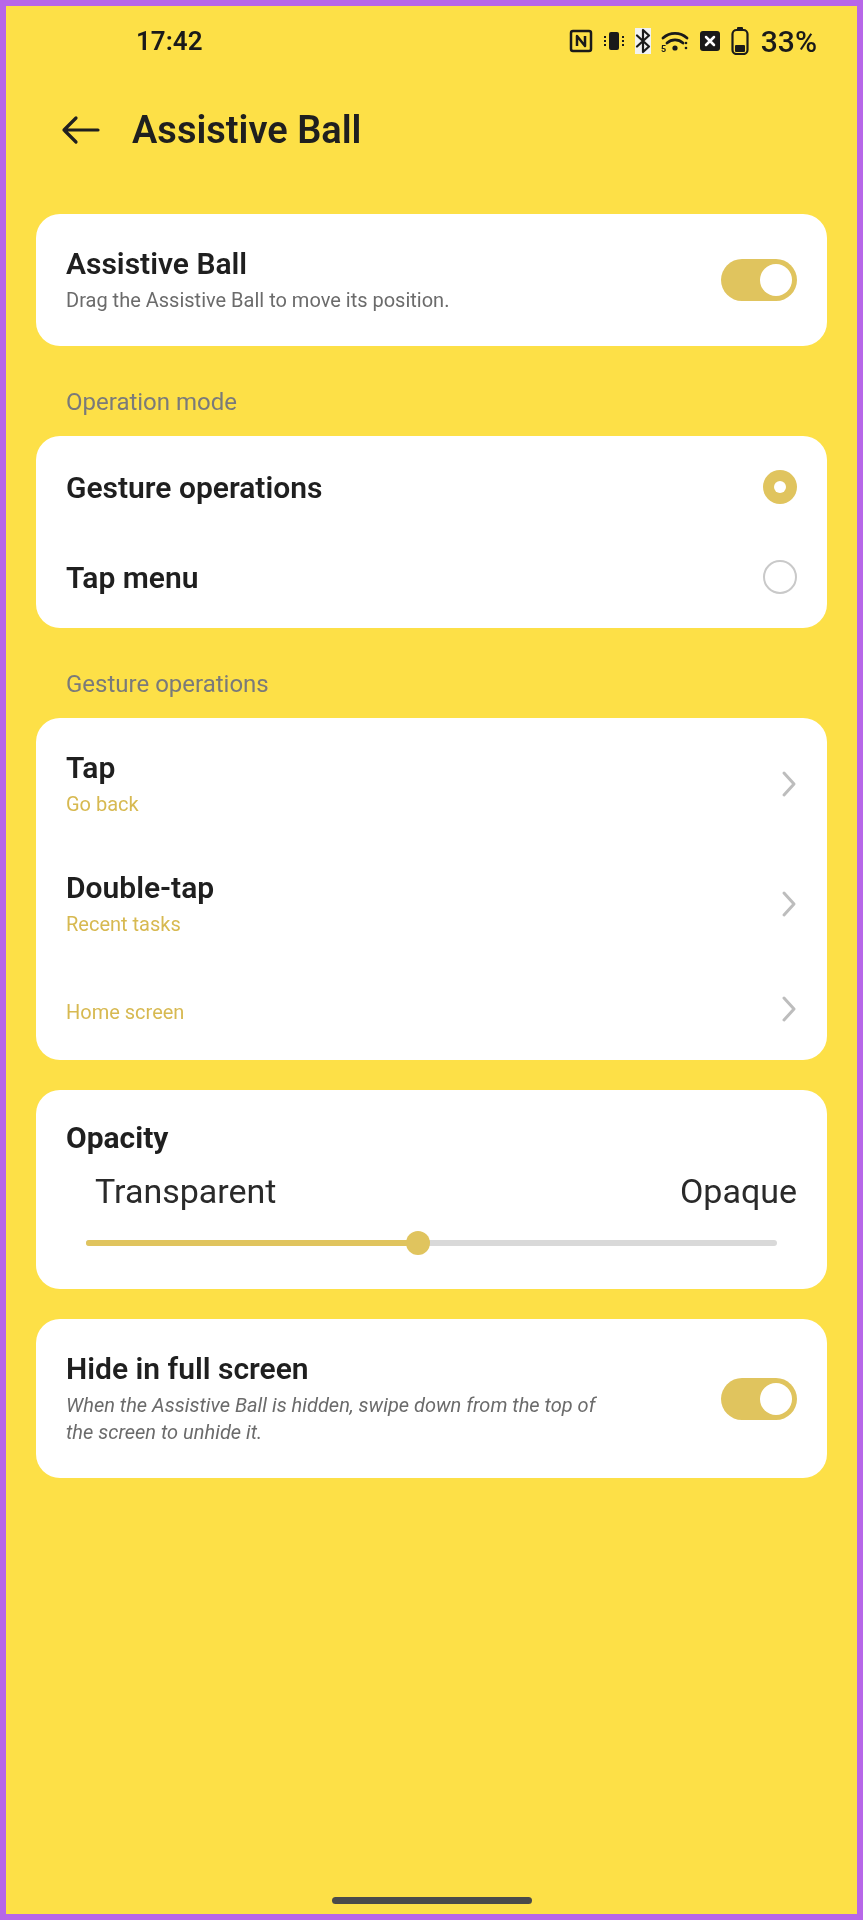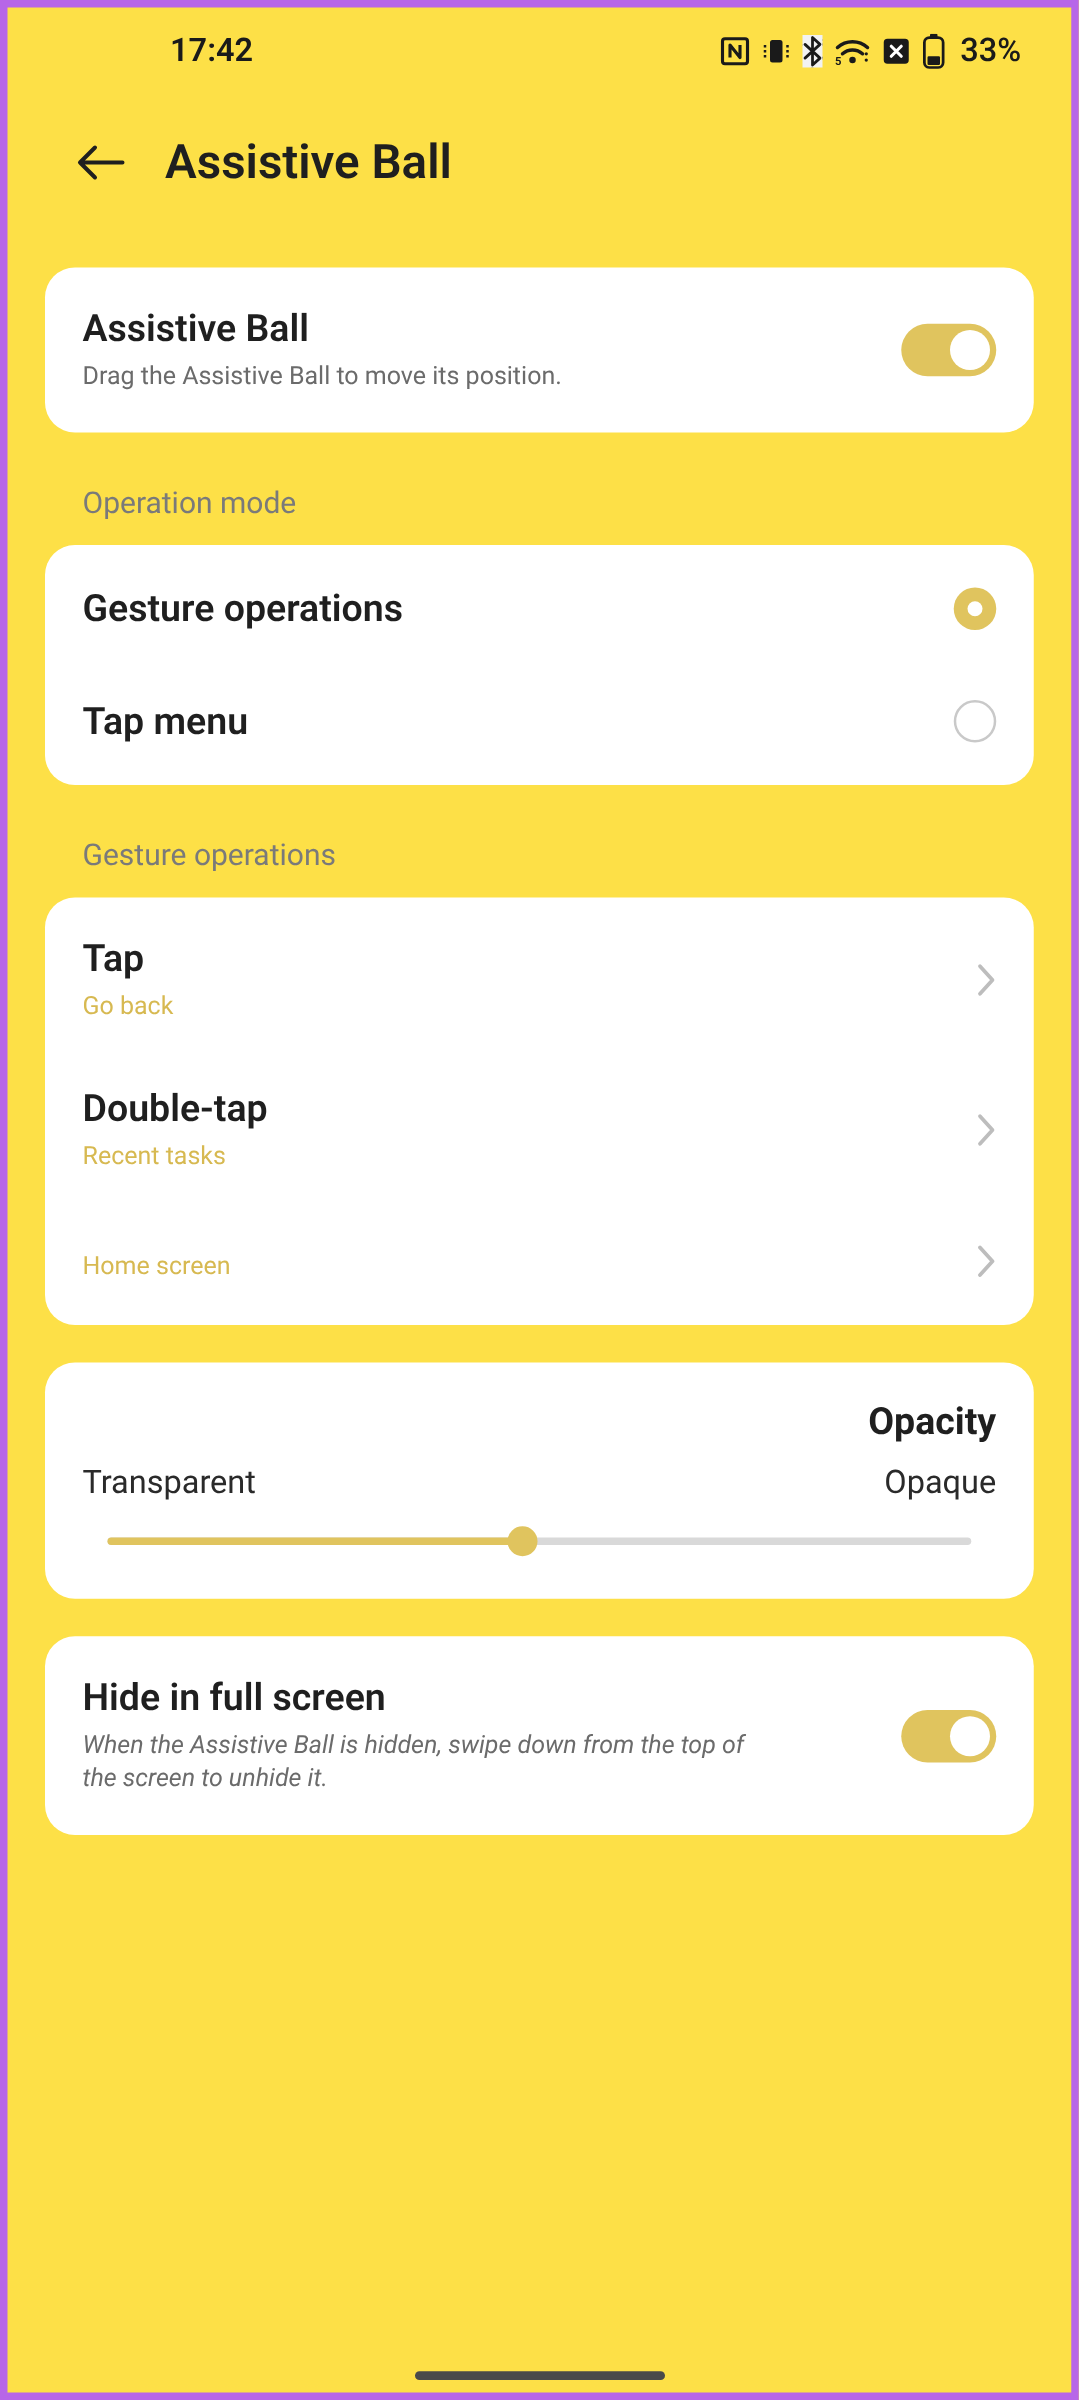--- a/index.html
+++ b/index.html
@@ -28,21 +28,21 @@
     font-size: 26px;
     font-weight: 600;
     color: #1a1a1a;
   }
   .status-right {
     display: flex;
     align-items: center;
     gap: 10px;
   }
   .status-right svg { display: block; }
-  .battery-text { font-size: 26px; font-weight: 500; margin-left: 2px; }
+  .battery-text { font-size: 30px; font-weight: 500; margin-left: 2px; }
 
   
   .header {
     display: flex;
     align-items: center;
     gap: 28px;
     padding: 30px 40px 40px 50px;
   }
   .back-btn {
     width: 48px; height: 48px;
@@ -131,33 +131,34 @@
     background: #fff;
   }
 
   
   .chevron {
     flex-shrink: 0;
     color: #bdbdbd;
   }
 
   
-  .opacity-card { padding: 30px 30px 34px 30px; text-align: right; }
+  .opacity-card { padding: 30px 30px 34px 30px; }
   .opacity-title {
     font-size: 30px;
     font-weight: 700;
     color: #1f1f1f;
     margin-bottom: 16px;
   }
   .slider-labels {
     display: flex;
     justify-content: space-between;
-    font-size: 26px;
+    font-size: 34px;
     color: #2a2a2a;
     margin-bottom: 20px;
+    margin-left: 29px;
   }
   .slider {
     position: relative;
     height: 24px;
     padding: 0 20px;
   }
   .slider-track {
     position: absolute;
     left: 20px; right: 20px;
     top: 50%; transform: translateY(-50%);

